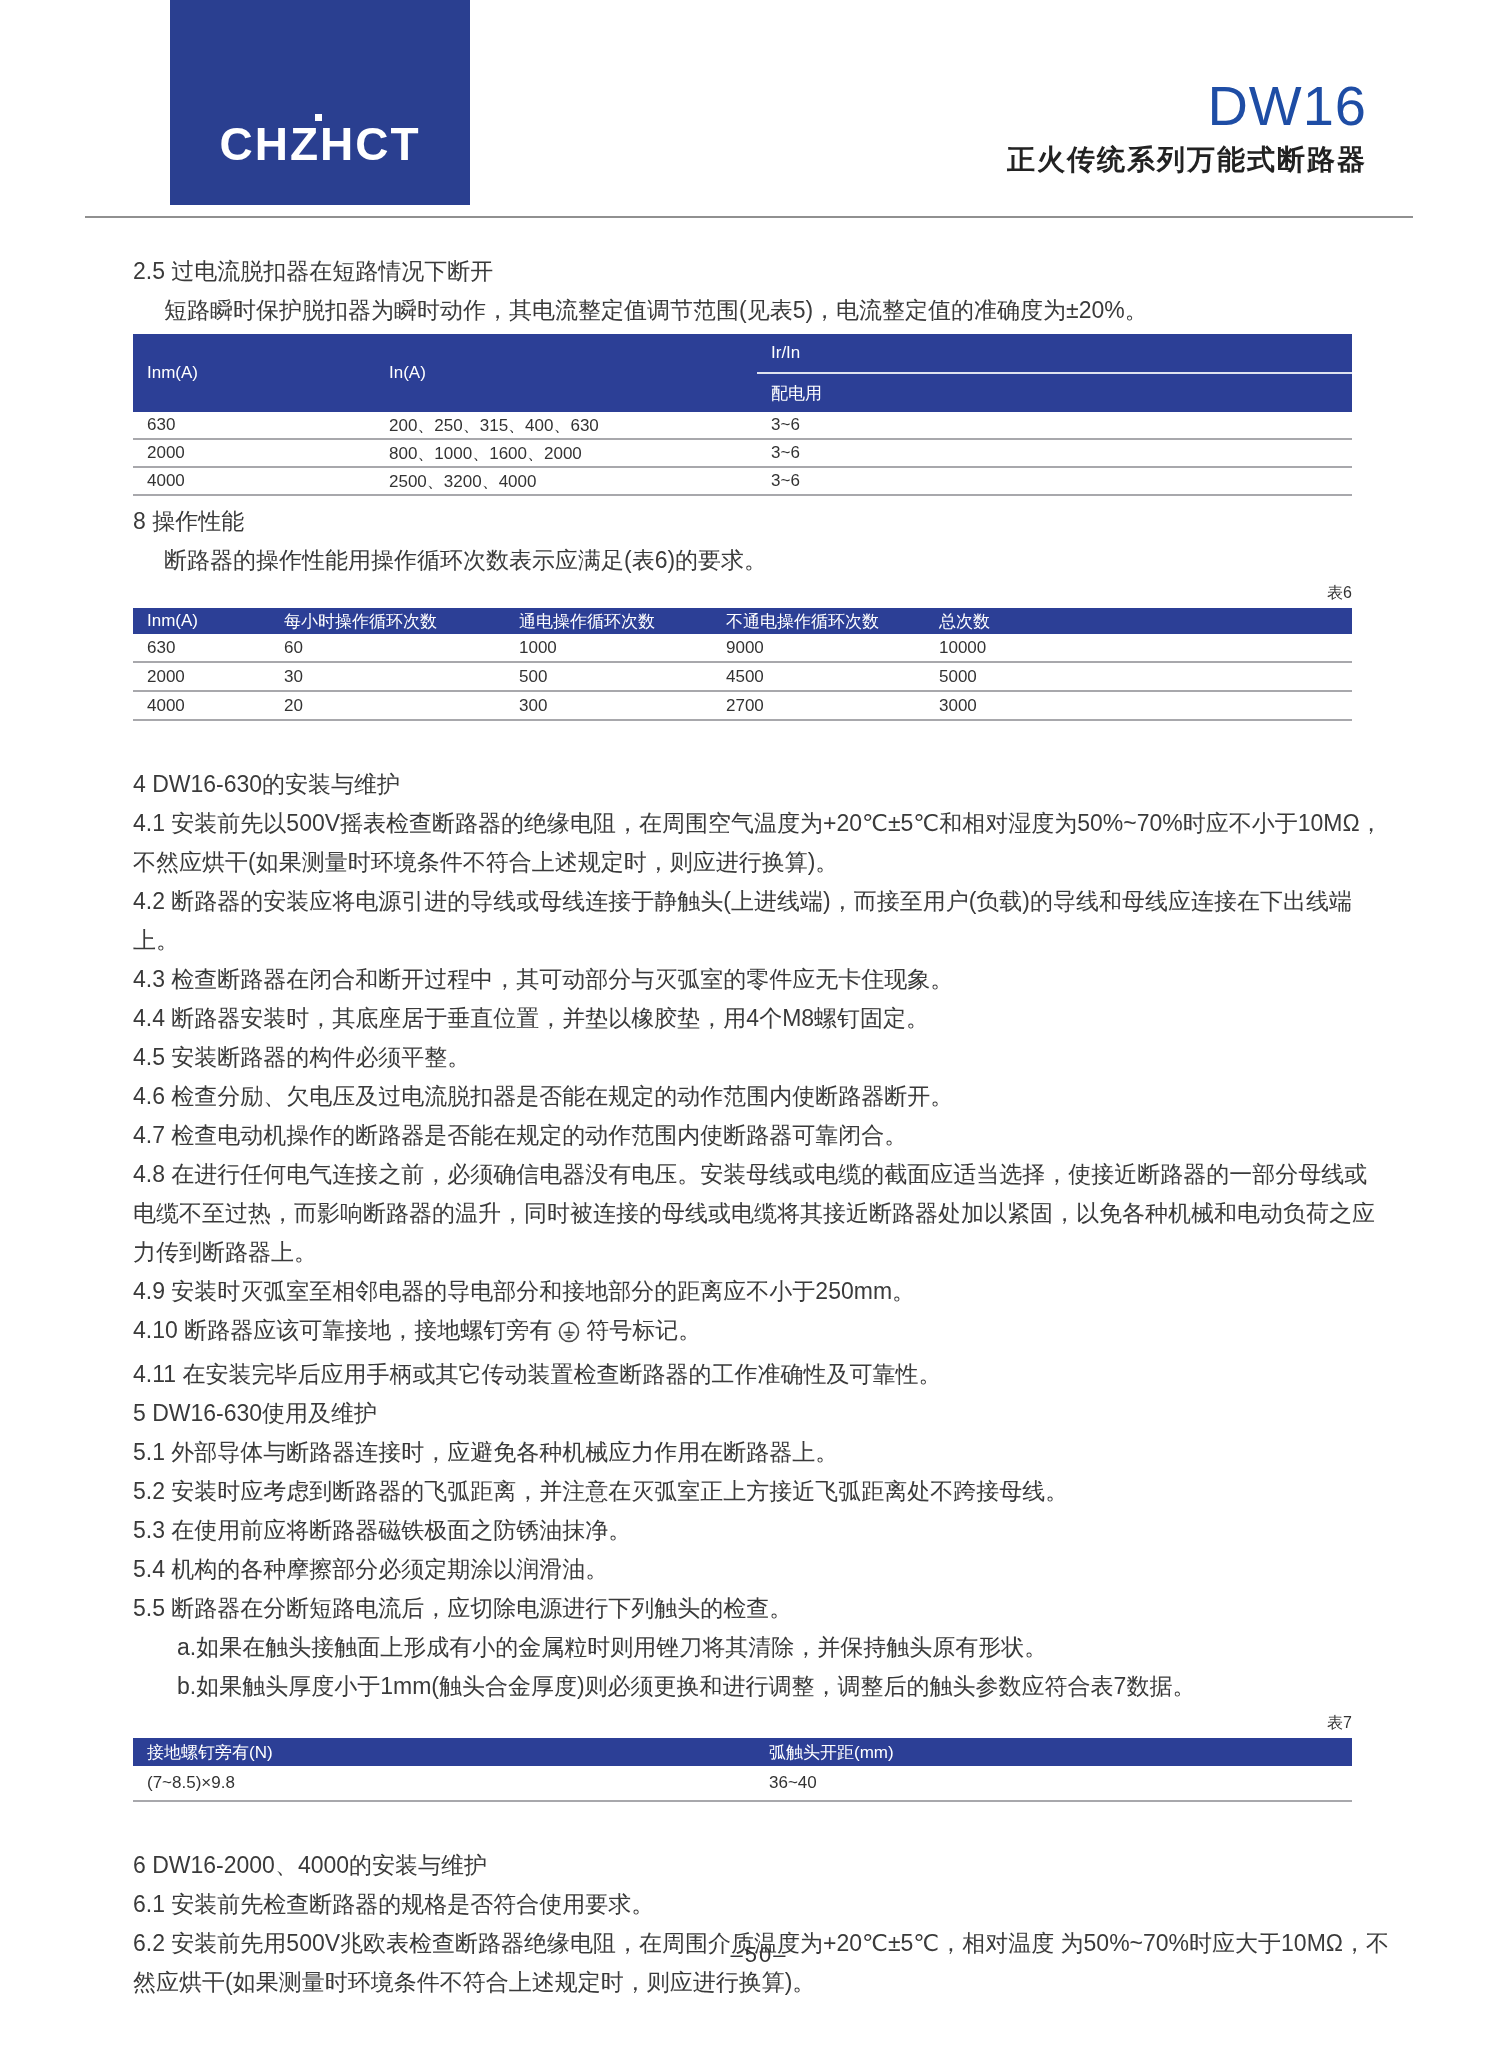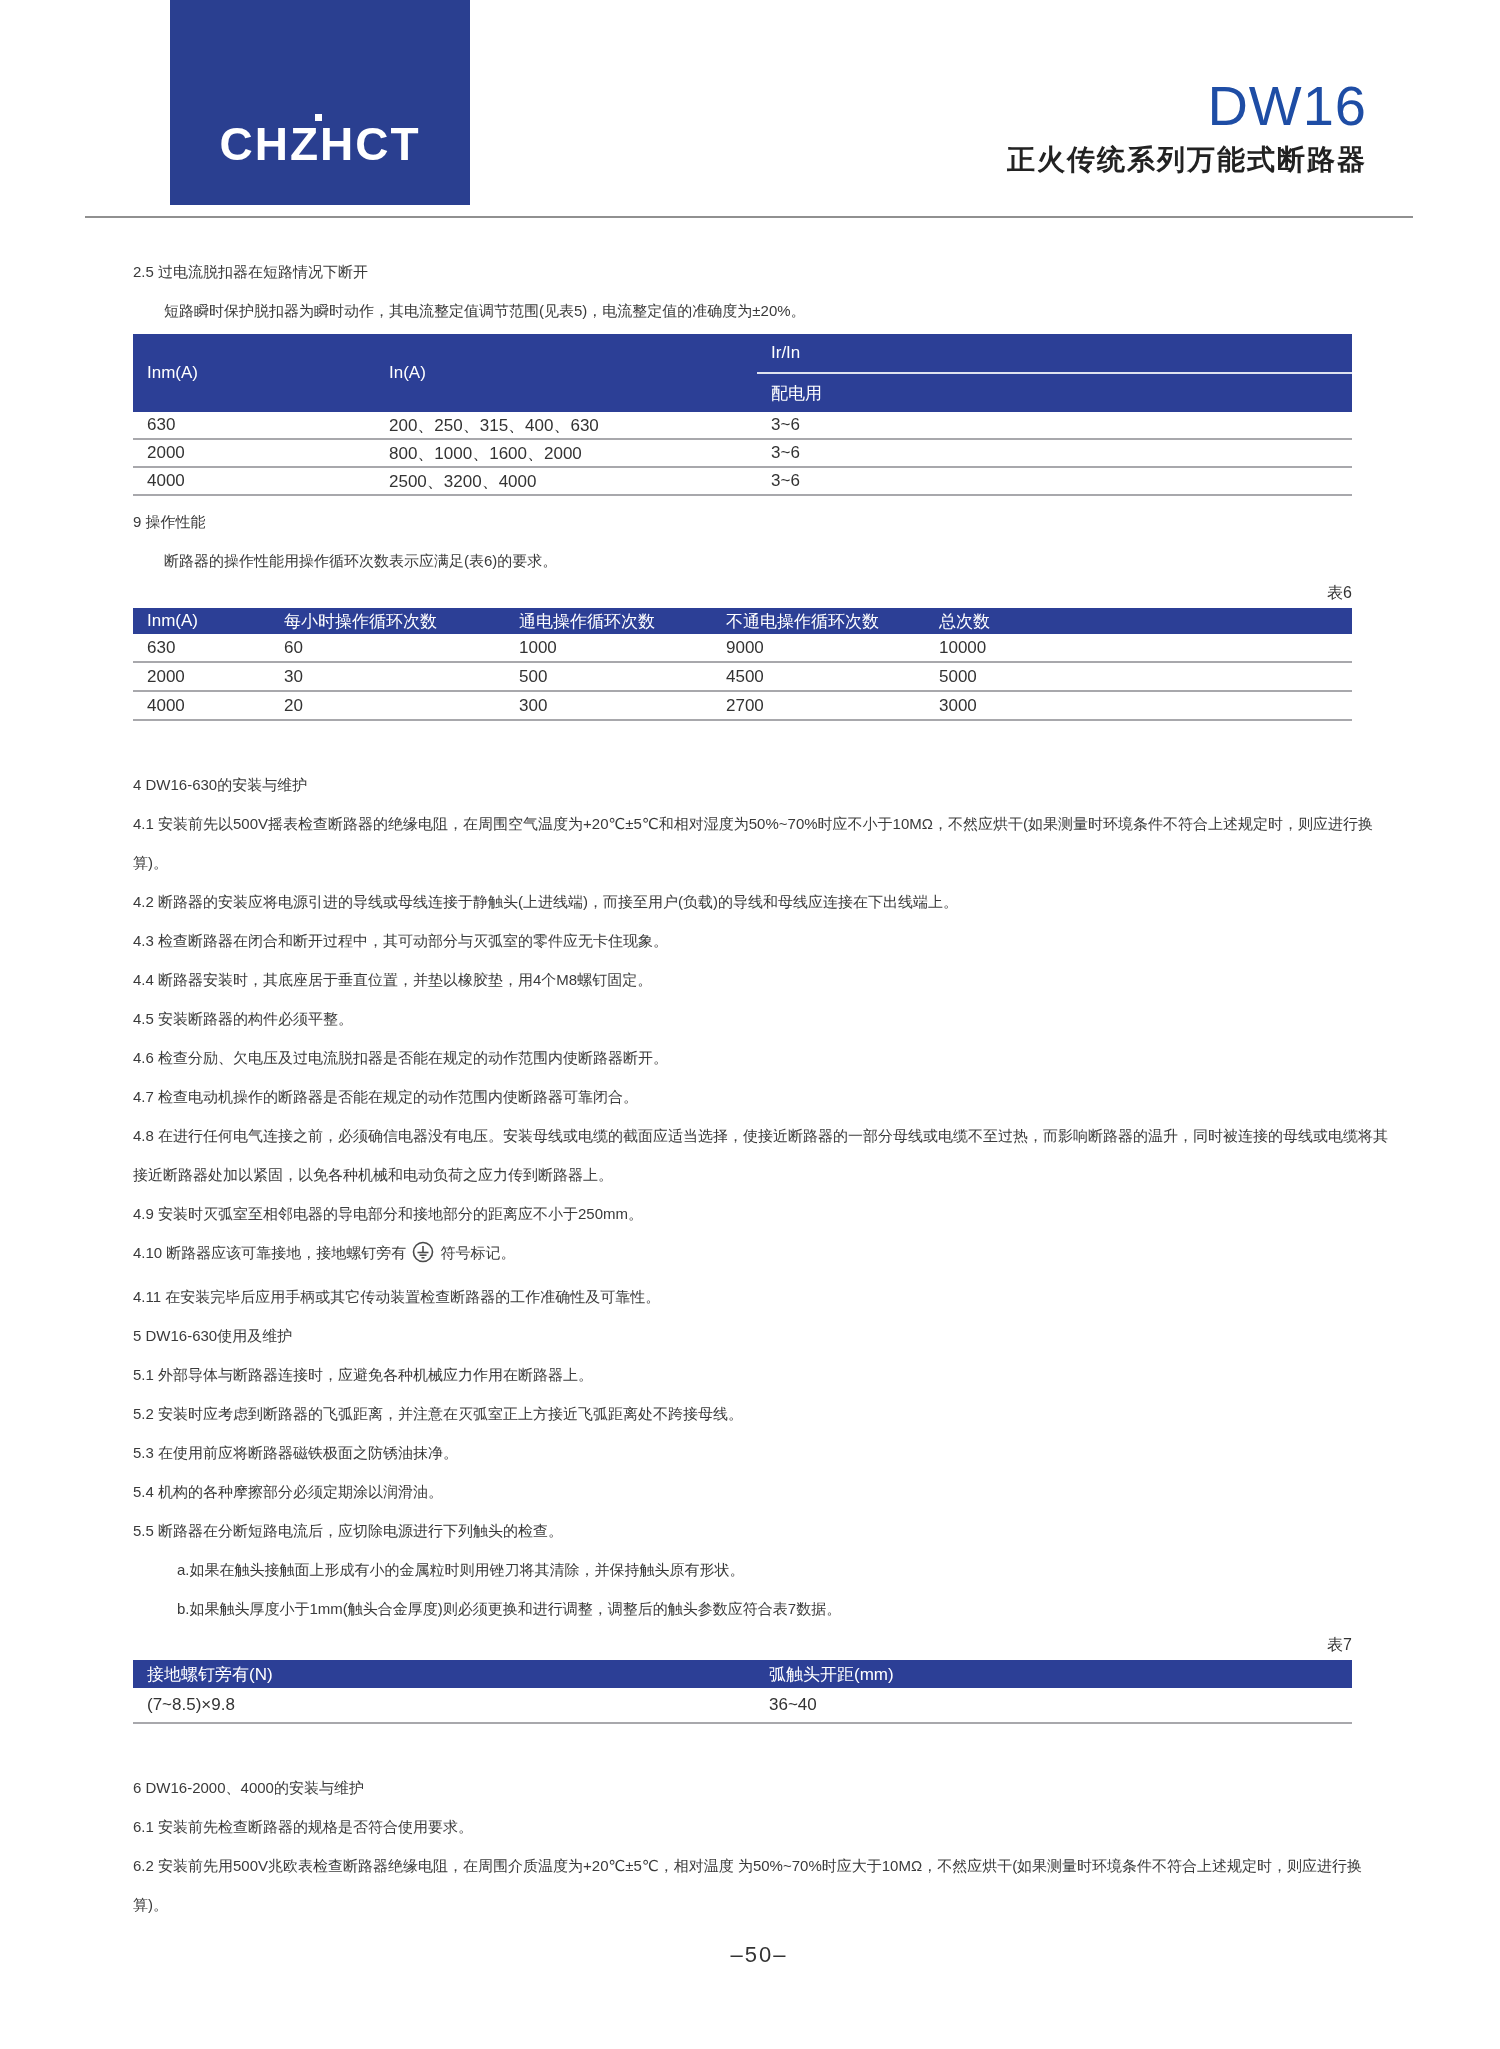--- a/index.html
+++ b/index.html
@@ -35,21 +35,21 @@
     position:absolute;top:142px;right:133px;
     font-size:28px;font-weight:700;color:#222222;letter-spacing:2px;line-height:1.3;
   }
   .header-rule{
     position:absolute;top:216px;left:85px;width:1328px;height:2px;background:#909090;
   }
   
   .content{
     position:absolute;left:133px;top:252px;width:1257px;
   }
-  .content p{margin:0;font-size:15px;line-height:39px;color:#3a3a3a;}
+  .content p{margin:0;font-size:23px;line-height:39px;color:#3a3a3a;}
   .indent1{padding-left:31px;}
   .indent2{padding-left:44px;}
   .mt-sec3{margin-top:6px !important;}
   .mt-part{margin-top:44px !important;}
   .tcap{
     width:1219px;text-align:right;font-size:16px;color:#333333;
     line-height:22px;margin-top:2px;
   }
   .tcap7{margin-top:6px;}
   
@@ -126,21 +126,21 @@
           <td>3~6</td>
         </tr>
         <tr>
           <td>4000</td>
           <td>2500、3200、4000</td>
           <td>3~6</td>
         </tr>
       </tbody>
     </table>
 
-    <p class="mt-sec3">9 操作性能</p>
+    <p class="mt-sec3">8 操作性能</p>
     <p class="indent1">断路器的操作性能用操作循环次数表示应满足(表6)的要求。</p>
 
     <div class="tcap">表6</div>
     <table class="t6">
       <colgroup>
           <col style="width:137px">
           <col style="width:235px">
           <col style="width:207px">
           <col style="width:213px">
           <col>

